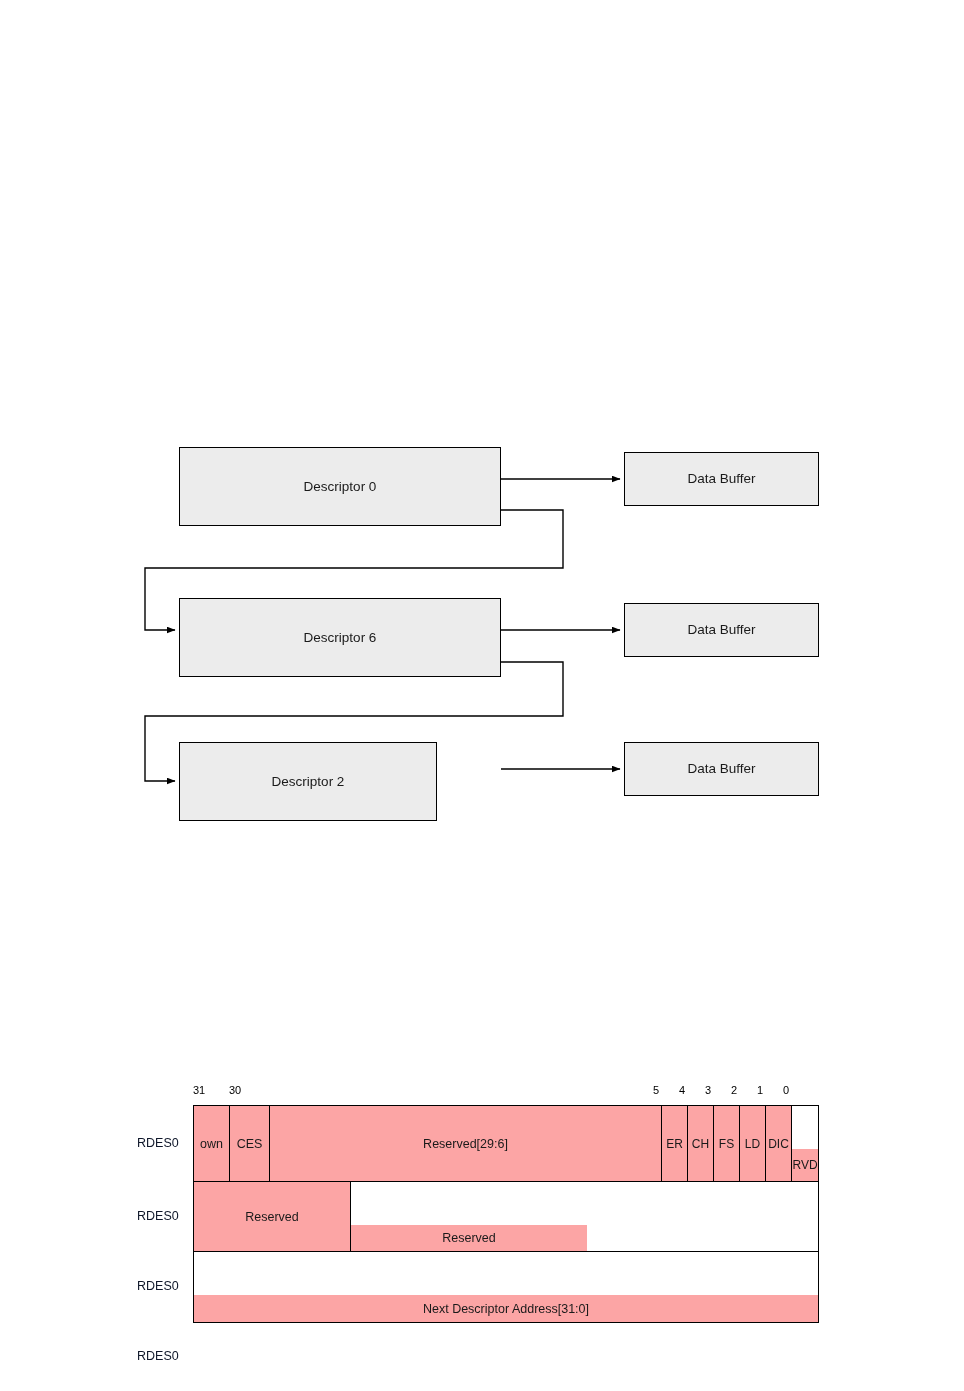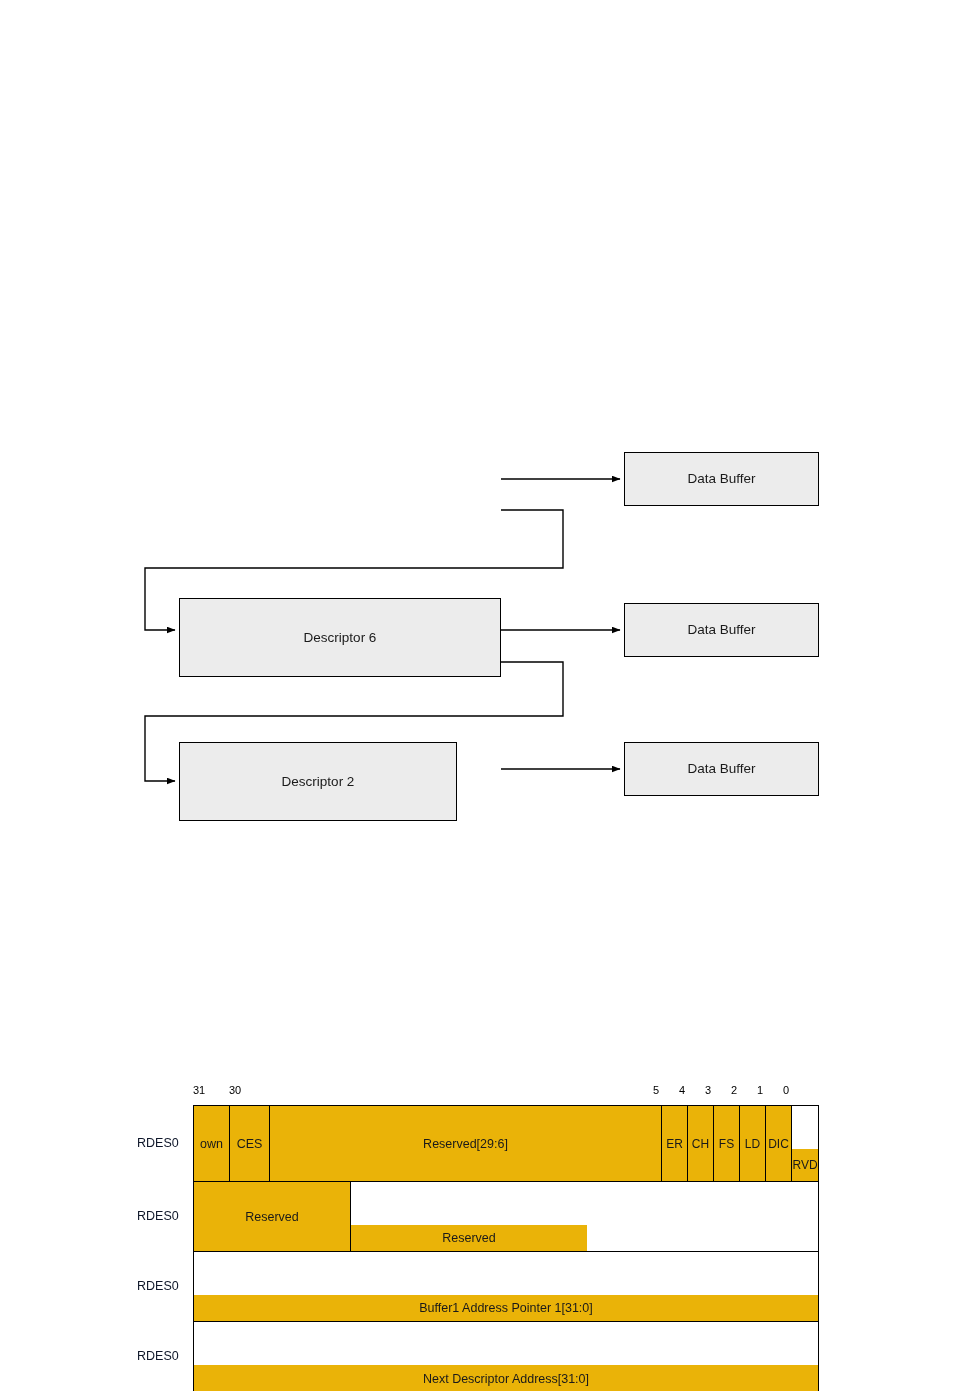--- a/index.html
+++ b/index.html
@@ -38,21 +38,21 @@
   .node-label {
     font-size: 13.5px;
     line-height: 1;
     color: #1a1a1a;
     white-space: nowrap;
   }
 
   
   .desc-0 { left: 179px; top: 447px;  width: 322px; height: 79px; }
   .desc-1 { left: 179px; top: 598px;  width: 322px; height: 79px; }
-  .desc-2 { left: 179px; top: 742px;  width: 278px; height: 79px; }
+  .desc-2 { left: 179px; top: 742px;  width: 258px; height: 79px; }
 
   
   .buf-0 { left: 624px; top: 452px; width: 195px; height: 54px; }
   .buf-1 { left: 624px; top: 603px; width: 195px; height: 54px; }
   .buf-2 { left: 624px; top: 742px; width: 195px; height: 54px; }
 
   
   #connectors {
     position: absolute;
     left: 0;
@@ -75,21 +75,21 @@
   #reg-table .reg-row {
     display: flex;
     width: 100%;
     box-sizing: border-box;
     border-bottom: 1.5px solid #000000;
   }
   #reg-table .reg-row:last-child { border-bottom: none; }
 
   .cell {
     box-sizing: border-box;
-    background: #eab308;
+    background: #fca5a5;
     border-right: 1.4px solid #000000;
     display: flex;
     align-items: center;
     justify-content: center;
     font-size: 12.5px;
     color: #1a1a1a;
     white-space: nowrap;
     overflow: hidden;
   }
   .cell:last-child { border-right: none; margin-top: 43px; }
@@ -152,20 +152,23 @@
 
     <path d="M 501 510 L 563 510 L 563 568 L 145 568 L 145 630 L 175 630" stroke="#000000" stroke-width="1.4" fill="none" marker-end="url(#arrowhead)"></path>
 
     <path d="M 501 630 L 620 630" stroke="#000000" stroke-width="1.4" fill="none" marker-end="url(#arrowhead)"></path>
 
     <path d="M 501 662 L 563 662 L 563 716 L 145 716 L 145 781 L 175 781" stroke="#000000" stroke-width="1.4" fill="none" marker-end="url(#arrowhead)"></path>
 
     <path d="M 501 769 L 620 769" stroke="#000000" stroke-width="1.4" fill="none" marker-end="url(#arrowhead)"></path>
   </svg>
 
+  <div class="node desc-0">
+    <span class="node-label">Descriptor 0</span>
+  </div>
   <div class="node desc-1">
     <span class="node-label">Descriptor 6</span>
   </div>
   <div class="node desc-2">
     <span class="node-label">Descriptor 2</span>
   </div>
 
   <div class="node buf-0">
     <span class="node-label">Data Buffer</span>
   </div>
@@ -203,23 +206,20 @@
       <div class="cell w-bit">LD</div>
       <div class="cell w-bit">DIC</div>
       <div class="cell w-bit">RVD</div>
     </div>
 
     <div class="reg-row row-h2">
       <div class="cell w-r2a">Reserved</div>
       <div class="cell w-r2b">Reserved</div>
     </div>
 
-    <div class="reg-row row-h3">
-      <div class="cell w-full">Buffer1 Address Pointer 1[31:0]</div>
-    </div>
 
     <div class="reg-row row-h4">
       <div class="cell w-full">Next Descriptor Address[31:0]</div>
     </div>
 
   </div>
 
 </div>
 
 </body></html>

